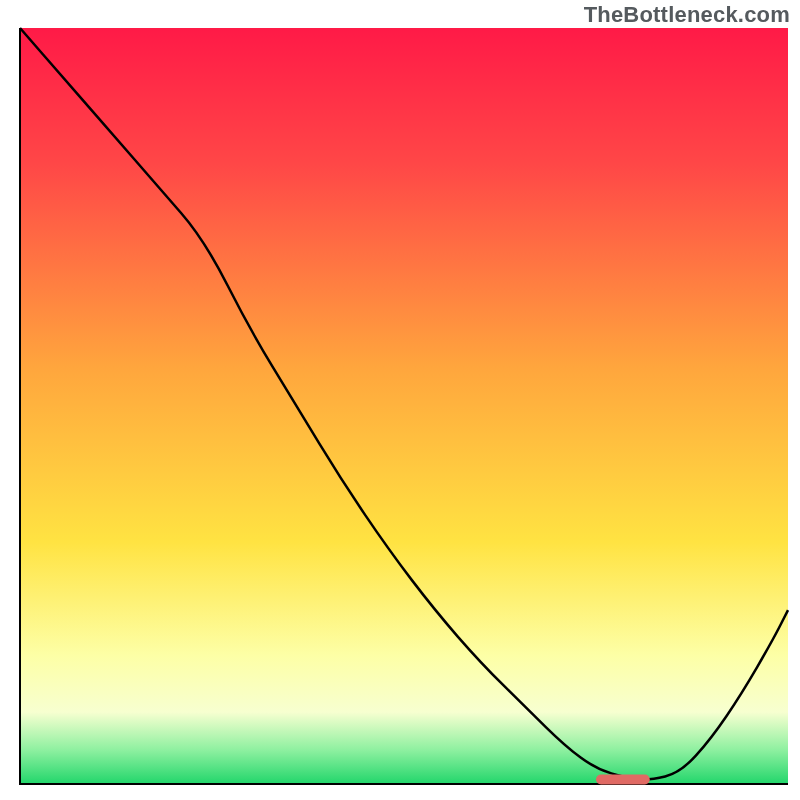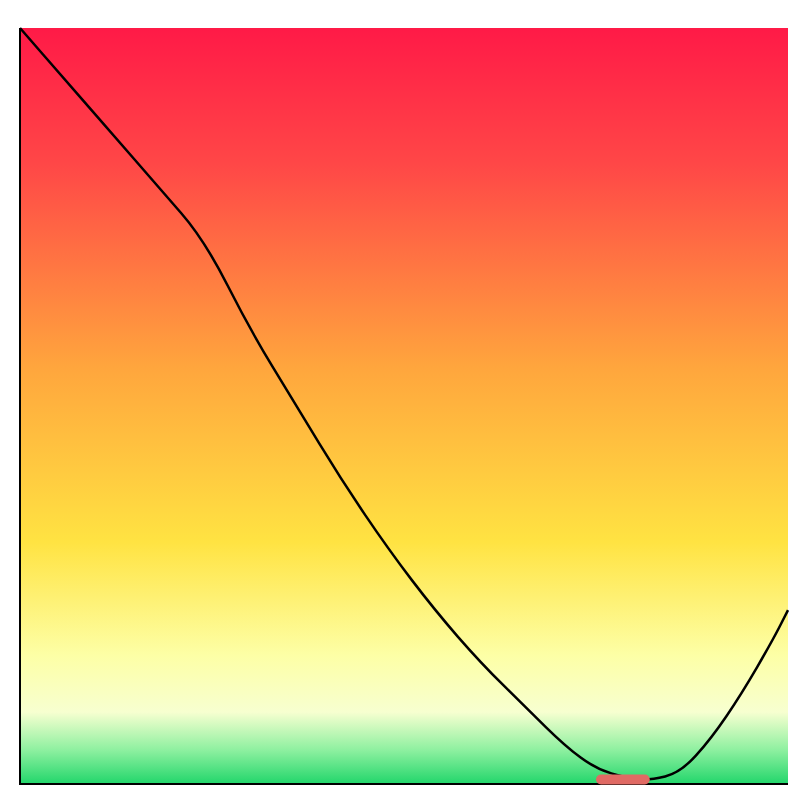--- a/index.html
+++ b/index.html
@@ -51,13 +51,14 @@
 
     <rect id="plot-rect" fill="url(#bg-grad)" x="20" y="28" width="768" height="756"></rect>
 
     <path id="axes" fill="none" stroke-width="2" stroke="#000000" d="M 20 28 L 20 784 L 788 784"></path>
 
     <path id="curve" fill="none" stroke-width="2.5" stroke="#000000" d="M 20 28 Q 20 28 43.04 54.45999999999998 Q 66.08 80.91999999999996 89.12 107.38 Q 112.16 133.84000000000003 135.2 160.3 Q 158.24 186.76 181.28 213.22000000000003 Q 204.32 239.68000000000006 227.35999999999999 285.0400000000001 Q 250.39999999999998 330.40000000000003 273.44 368.20000000000005 Q 296.48 406 319.52 443.79999999999995 Q 342.56 481.59999999999997 365.6 515.62 Q 388.64 549.64 411.68 579.88 Q 434.72 610.12 457.76 636.5799999999999 Q 480.79999999999995 663.04 503.84 685.72 Q 526.88 708.4 546.0799999999999 727.3 Q 565.28 746.2 580.64 757.54 Q 596 768.88 611.36 773.4159999999999 Q 626.72 777.952 638.24 779.086 Q 649.76 780.22 665.12 776.44 Q 680.48 772.66 695.84 755.65 Q 711.2 738.64 726.56 715.96 Q 741.92 693.28 757.28 666.8199999999999 Q 772.64 640.36 780.3199999999999 625.24 L 788 610.12"></path>
 
     <rect id="marker" rx="5" ry="5" height="10" x="596" y="774.464" width="53.75999999999999" fill="#e06a64"></rect>
   </svg>
 
+  <div class="watermark">TheBottleneck.com</div>
 </div>
 
 </body></html>

